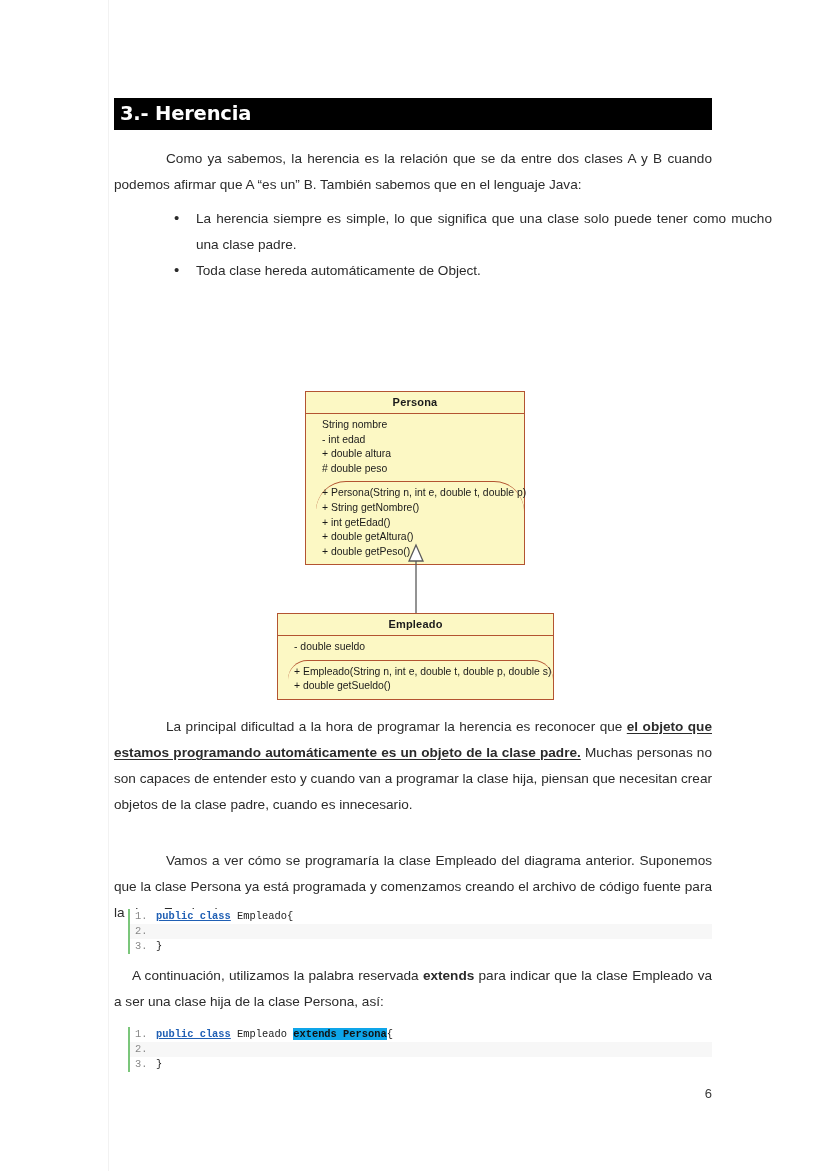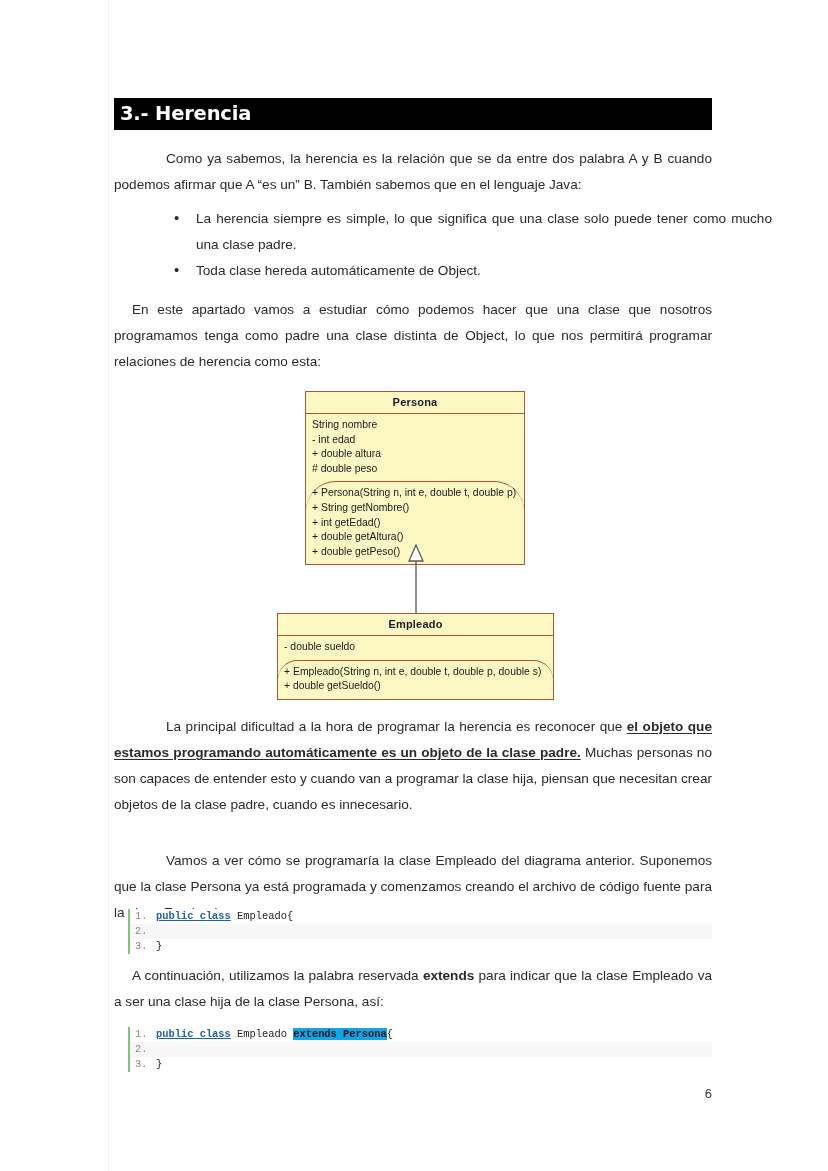--- a/index.html
+++ b/index.html
@@ -129,20 +129,21 @@
     font-size: 11px;
     font-weight: bold;
     padding: 4px 0 5px 0;
     border-bottom: 1px solid #b35431;
     box-sizing: border-box;
     letter-spacing: 0.2px;
   }
   .uml-compartment {
     padding: 4px 6px 5px 6px;
     box-sizing: border-box;
+    margin-left: 10px;
   }
   .uml-compartment + .uml-compartment { border-top: 1px solid #b35431; border-radius: 30px; }
   .uml-line {
     font-size: 10.4px;
     line-height: 14.6px;
     white-space: nowrap;
   }
 
   #box-persona { left: 305px; top: 391px; width: 220px; }
   #box-empleado { left: 277px; top: 613px; width: 277px; }
@@ -227,28 +228,27 @@
 <body>
 
 <div class="page">
 
   <div class="margin-rule"></div>
 
   <div class="section-bar">
     <span class="section-title">3.- Herencia</span>
   </div>
 
-  <p class="body indent para-1">Como ya sabemos, la herencia es la relación que se da entre dos palabra A y B cuando podemos afirmar que A “es un” B. También sabemos que en el lenguaje Java:</p>
+  <p class="body indent para-1">Como ya sabemos, la herencia es la relación que se da entre dos clases A y B cuando podemos afirmar que A “es un” B. También sabemos que en el lenguaje Java:</p>
 
   <ul class="bullets">
     <li>La herencia siempre es simple, lo que significa que una clase solo puede tener como mucho una clase padre.</li>
     <li>Toda clase hereda automáticamente de Object.</li>
   </ul>
 
-  <p class="body indent-sm para-2">En este apartado vamos a estudiar cómo podemos hacer que una clase que nosotros programamos tenga como padre una clase distinta de Object, lo que nos permitirá programar relaciones de herencia como esta:</p>
 
   <div class="uml">
 
     <div class="uml-box" id="box-persona">
       <div class="uml-title">Persona</div>
       <div class="uml-compartment">
         <div class="uml-line">String nombre</div>
         <div class="uml-line">- int edad</div>
         <div class="uml-line">+ double altura</div>
         <div class="uml-line"># double peso</div>

